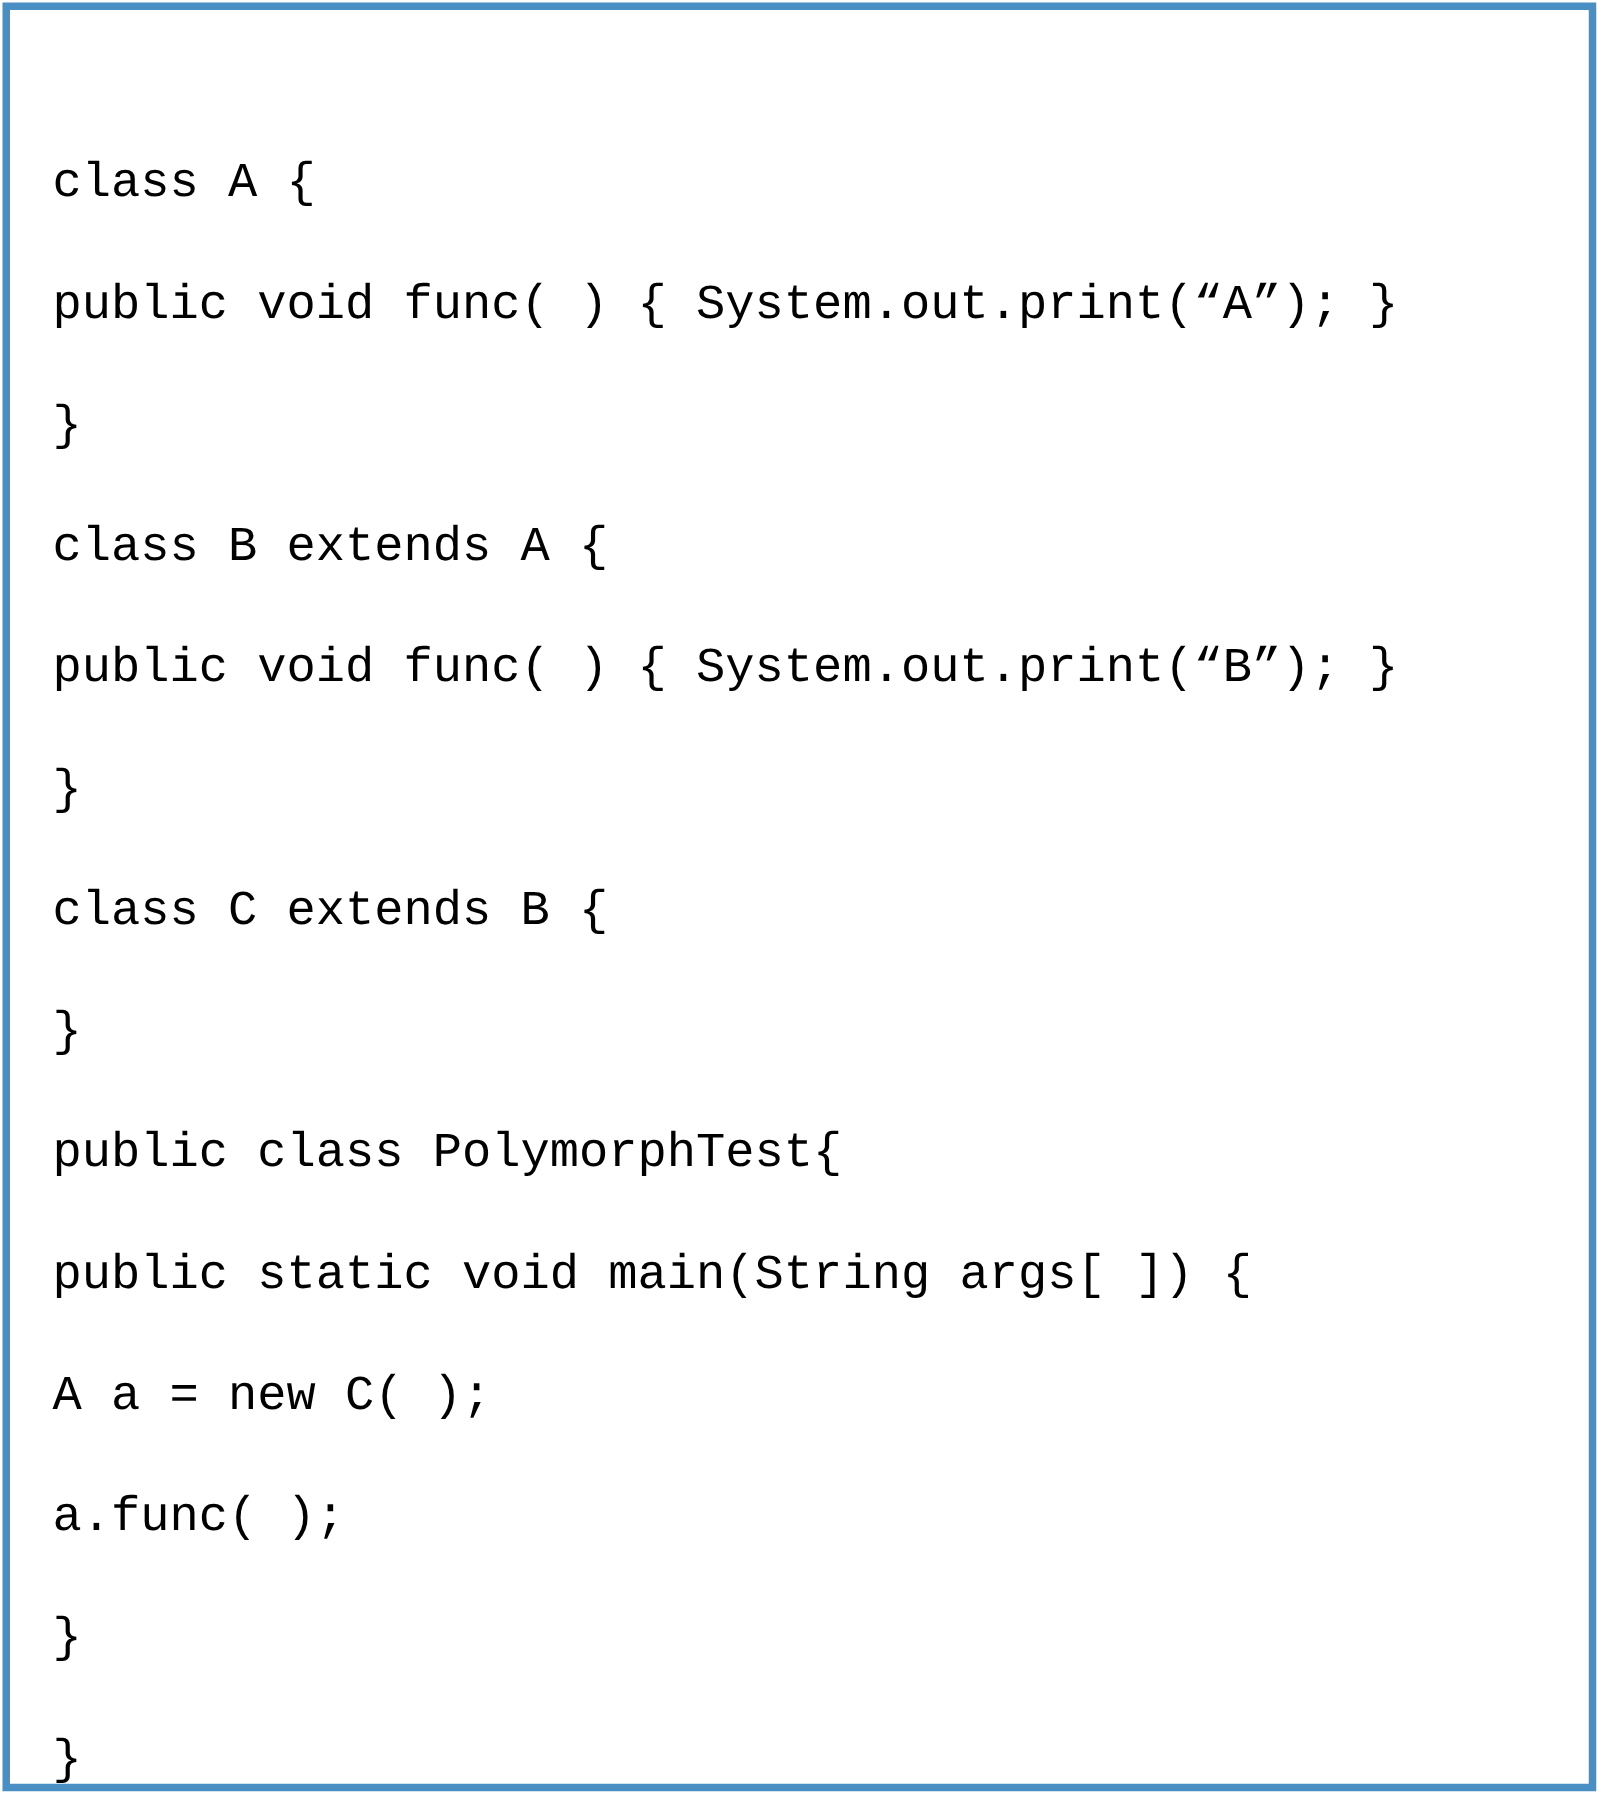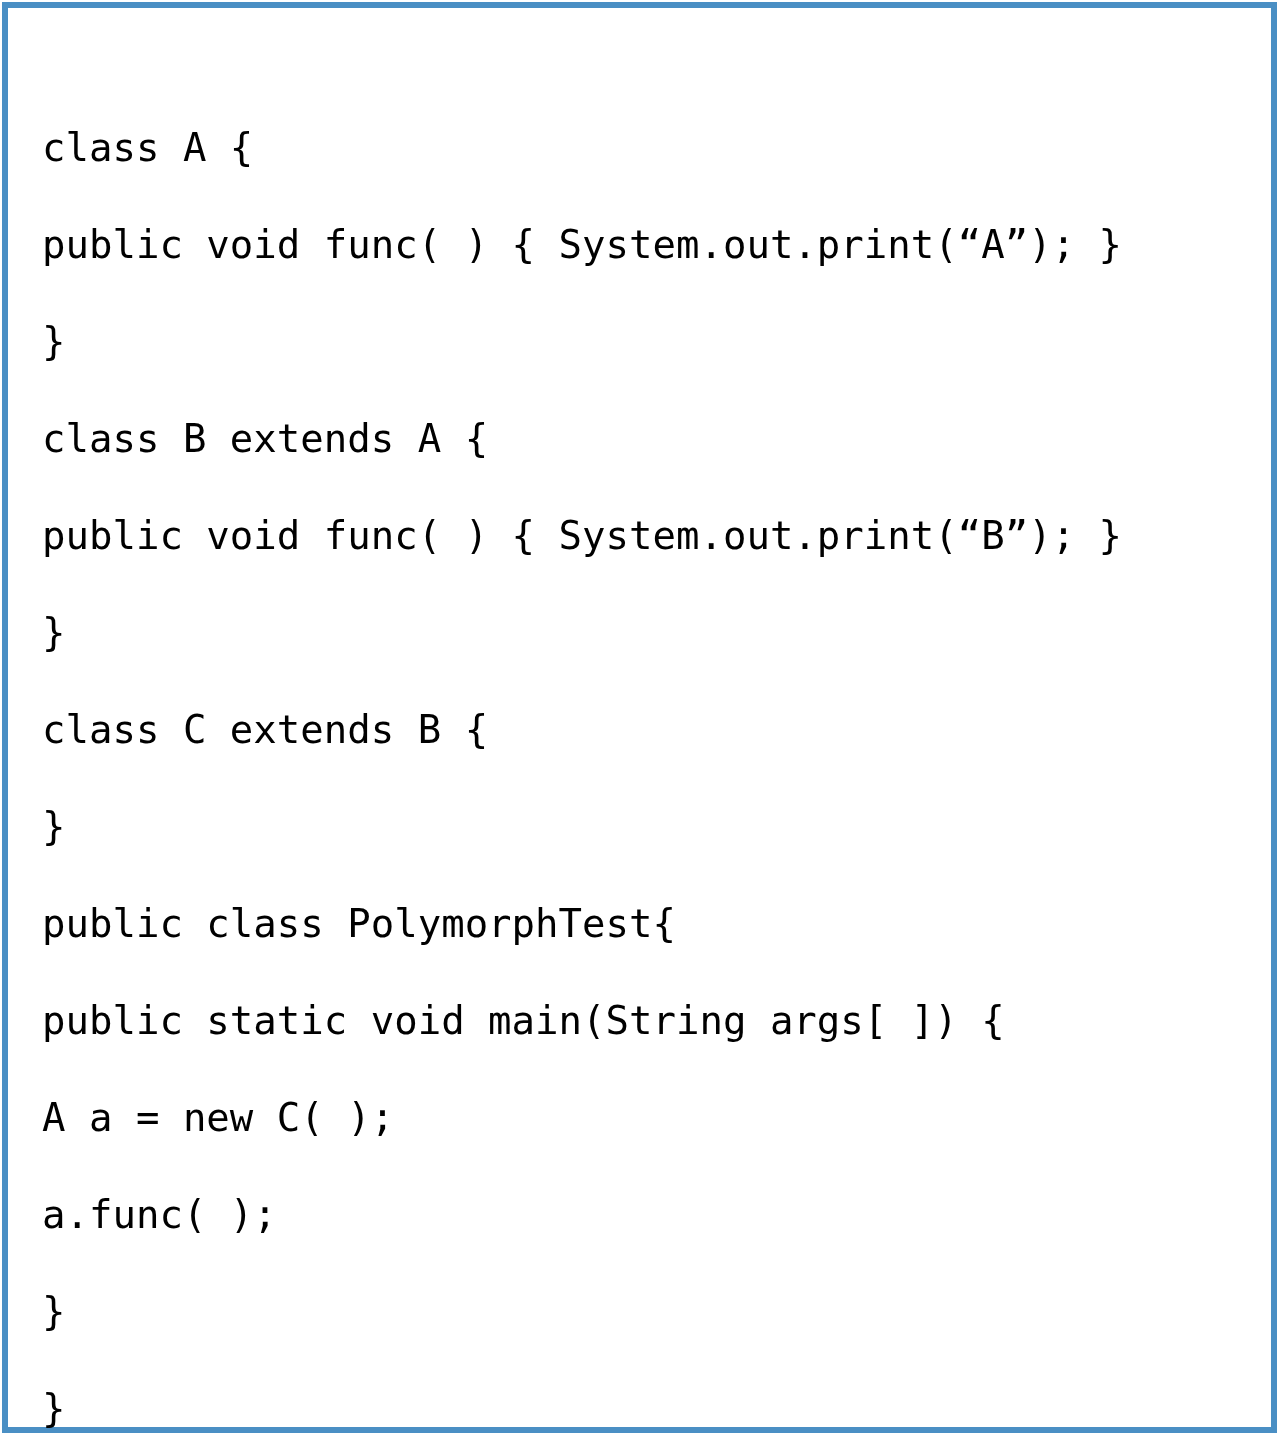--- a/index.html
+++ b/index.html
@@ -35,20 +35,21 @@
     font-size: 39px;
     line-height: 97px;
     color: #000000;
     white-space: pre;
     letter-spacing: 0px;
   }
   .code-line {
     height: 97px;
     white-space: pre;
     display: block;
+    font-family: Liberation Mono, monospace;
   }
 </style>
 </head>
 <body>
 
 <div id="page">
   <div id="frame">
     <pre id="code-block"><span class="code-line">class A {</span><span class="code-line">public void func( ) { System.out.print(“A”); }</span><span class="code-line">}</span><span class="code-line">class B extends A {</span><span class="code-line">public void func( ) { System.out.print(“B”); }</span><span class="code-line">}</span><span class="code-line">class C extends B {</span><span class="code-line">}</span><span class="code-line">public class PolymorphTest{</span><span class="code-line">public static void main(String args[ ]) {</span><span class="code-line">A a = new C( );</span><span class="code-line">a.func( );</span><span class="code-line">}</span><span class="code-line">}</span></pre>
   </div>
 </div>

